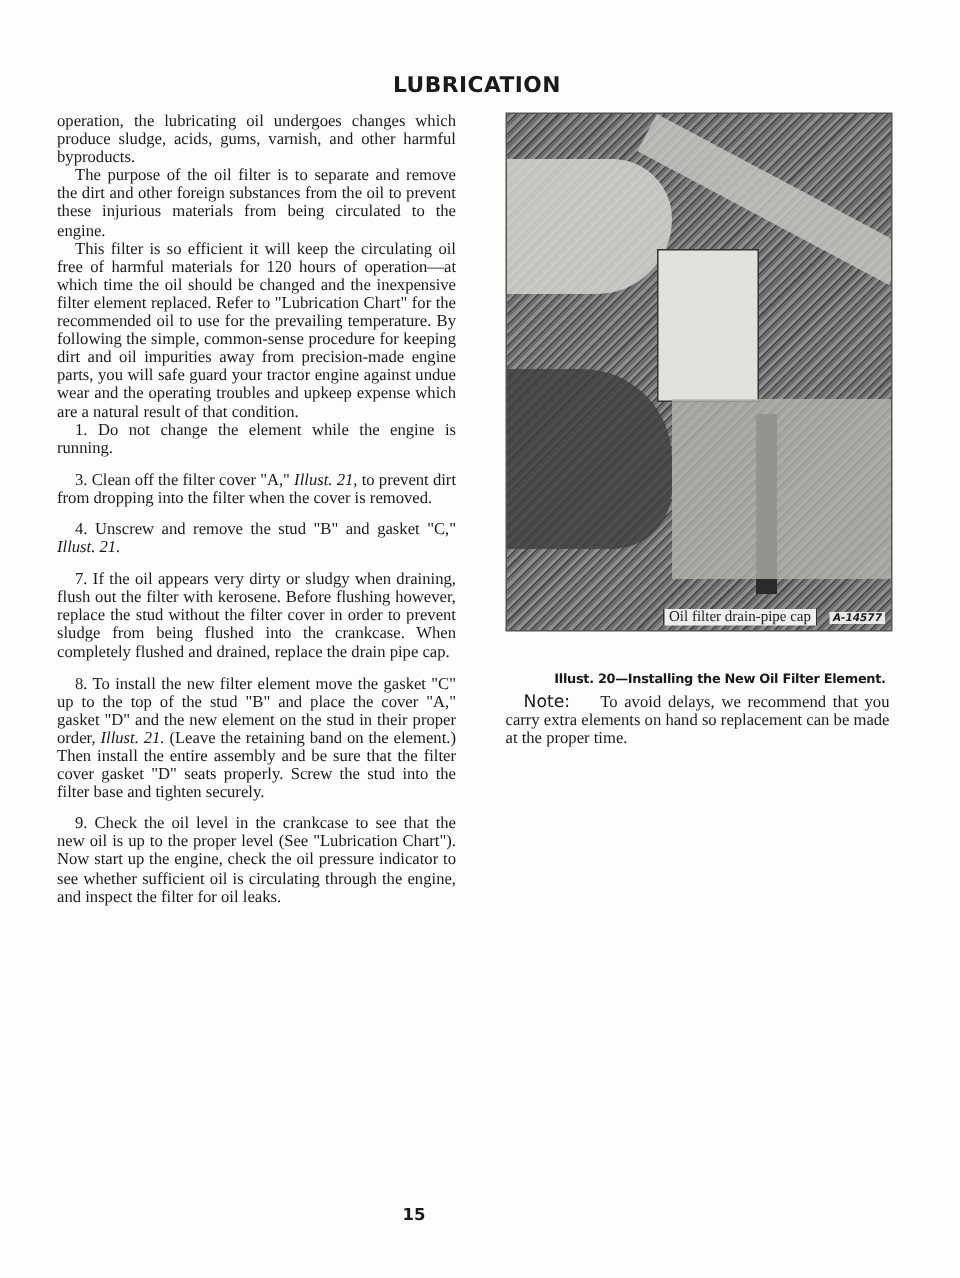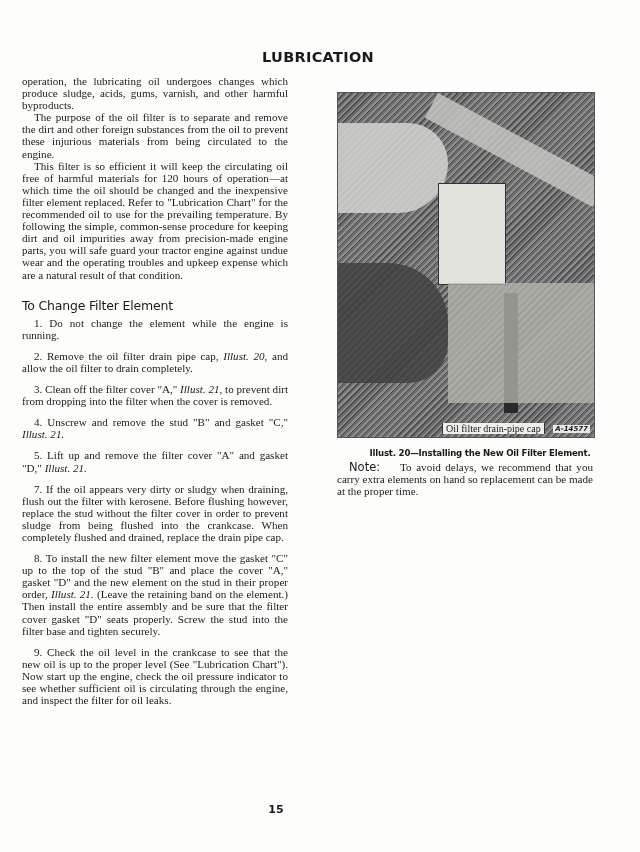--- a/index.html
+++ b/index.html
@@ -1,31 +1,31 @@
 <!DOCTYPE html>
 <html><head>
 <meta charset="utf-8">
 <style>
   html,body{margin:0;padding:0;background:#fff;}
   body{width:640px;height:852px;position:relative;overflow:hidden;
        font-family:"DejaVu Serif","Liberation Serif",serif;color:#1a1a1a;}
   .page{position:absolute;inset:0;background:#fdfdfb;}
   .running-head{position:absolute;top:49px;left:0;width:636px;text-align:center;
        font-family:"DejaVu Sans","Liberation Sans",sans-serif;font-weight:bold;font-size:14.5px;letter-spacing:0.3px;}
-  .col-left{position:absolute;left:22px;top:75px;width:266px;
+  .col-left{position:absolute;left:38px;top:75px;width:266px;
        font-family:"Liberation Serif",serif;font-size:11.1px;line-height:12.1px;text-align:justify;}
   .col-left p{margin:0;}
   .col-left p.indent{text-indent:12px;}
   .col-left p.step{text-indent:12px;margin-top:9px;}
   .col-left h2{font-family:"DejaVu Sans","Liberation Sans",sans-serif;font-weight:normal;
        font-size:12.5px;margin:19px 0 5px 0;letter-spacing:-0.2px;}
   .col-left i{font-style:italic;}
   .fig{position:absolute;left:337px;width:256px;border:1px solid #555;overflow:hidden;
        background:repeating-linear-gradient(135deg,#6c6c6c 0 2px,#8d8d8d 2px 4px,#4a4a4a 4px 5px);}
-  .fig1{top:92px;height:344px;}
+  .fig1{top:75px;height:344px;}
   .fig2{top:533px;height:224px;}
   .fig .shape{position:absolute;}
   .fig-label{position:absolute;background:#eeeeea;font-family:"Liberation Serif",serif;font-size:10px;padding:0 3px;border-left:1px solid #333;border-right:1px solid #333;}
   .fig-code{position:absolute;font-family:"DejaVu Sans","Liberation Sans",sans-serif;font-size:7px;font-weight:bold;background:#e8e8e4;padding:0 2px;font-style:italic;}
   .letters{position:absolute;top:1px;left:4px;font-family:"DejaVu Sans","Liberation Sans",sans-serif;font-size:10px;background:#ddd;padding:0 2px;}
   .caption{position:absolute;left:330px;width:300px;text-align:center;
        font-family:"DejaVu Sans","Liberation Sans",sans-serif;font-size:8.6px;font-weight:bold;letter-spacing:-0.2px;}
   .cap1{top:448px;}
   .cap2{top:766px;}
   .note{position:absolute;left:337px;top:461px;width:256px;font-family:"Liberation Serif",serif;
@@ -39,27 +39,24 @@
 
 <div class="page">
 
   <div class="running-head">LUBRICATION</div>
 
   <div class="col-left">
     <p>operation, the lubricating oil undergoes changes which produce sludge, acids, gums, varnish, and other harmful byproducts.</p>
     <p class="indent">The purpose of the oil filter is to separate and remove the dirt and other foreign substances from the oil to prevent these injurious materials from being circulated to the engine.</p>
     <p class="indent">This filter is so efficient it will keep the circulating oil free of harmful materials for 120 hours of operation—at which time the oil should be changed and the inexpensive filter element replaced. Refer to "Lubrication Chart" for the recommended oil to use for the prevailing temperature. By following the simple, common-sense procedure for keeping dirt and oil impurities away from precision-made engine parts, you will safe guard your tractor engine against undue wear and the operating troubles and upkeep expense which are a natural result of that condition.</p>
 
-    <h2>To Change Filter Element</h2>
 
     <p class="step" style="margin-top:0"><span>1. Do not change the element while the engine is running.</span></p>
-    <p class="step"><span>2. Remove the oil filter drain pipe cap, </span><i>Illust. 20,</i><span> and allow the oil filter to drain completely.</span></p>
     <p class="step"><span>3. Clean off the filter cover "A," </span><i>Illust. 21,</i><span> to prevent dirt from dropping into the filter when the cover is removed.</span></p>
     <p class="step"><span>4. Unscrew and remove the stud "B" and gasket "C," </span><i>Illust. 21.</i></p>
-    <p class="step"><span>5. Lift up and remove the filter cover "A" and gasket "D," </span><i>Illust. 21.</i></p>
     <p class="step"><span>7. If the oil appears very dirty or sludgy when draining, flush out the filter with kerosene. Before flushing however, replace the stud without the filter cover in order to prevent sludge from being flushed into the crankcase. When completely flushed and drained, replace the drain pipe cap.</span></p>
     <p class="step"><span>8. To install the new filter element move the gasket "C" up to the top of the stud "B" and place the cover "A," gasket "D" and the new element on the stud in their proper order, </span><i>Illust. 21.</i><span> (Leave the retaining band on the element.) Then install the entire assembly and be sure that the filter cover gasket "D" seats properly. Screw the stud into the filter base and tighten securely.</span></p>
     <p class="step"><span>9. Check the oil level in the crankcase to see that the new oil is up to the proper level (See "Lubrication Chart"). Now start up the engine, check the oil pressure indicator to see whether sufficient oil is circulating through the engine, and inspect the filter for oil leaks.</span></p>
   </div>
 
   <div class="fig fig1">
     <div class="shape" style="left:0;top:30px;width:110px;height:90px;background:#d4d4d0;border-radius:0 40px 50px 0;opacity:.85"></div>
     <div class="shape" style="left:100px;top:0;width:190px;height:28px;background:#c9c9c4;transform:rotate(28deg);transform-origin:left top;opacity:.8"></div>
     <div class="shape" style="left:100px;top:90px;width:66px;height:100px;background:#e2e2dc;border:1px solid #333"></div>
     <div class="shape" style="left:0;top:170px;width:110px;height:120px;background:#3e3e3e;border-radius:0 60px 40px 0;opacity:.8"></div>

